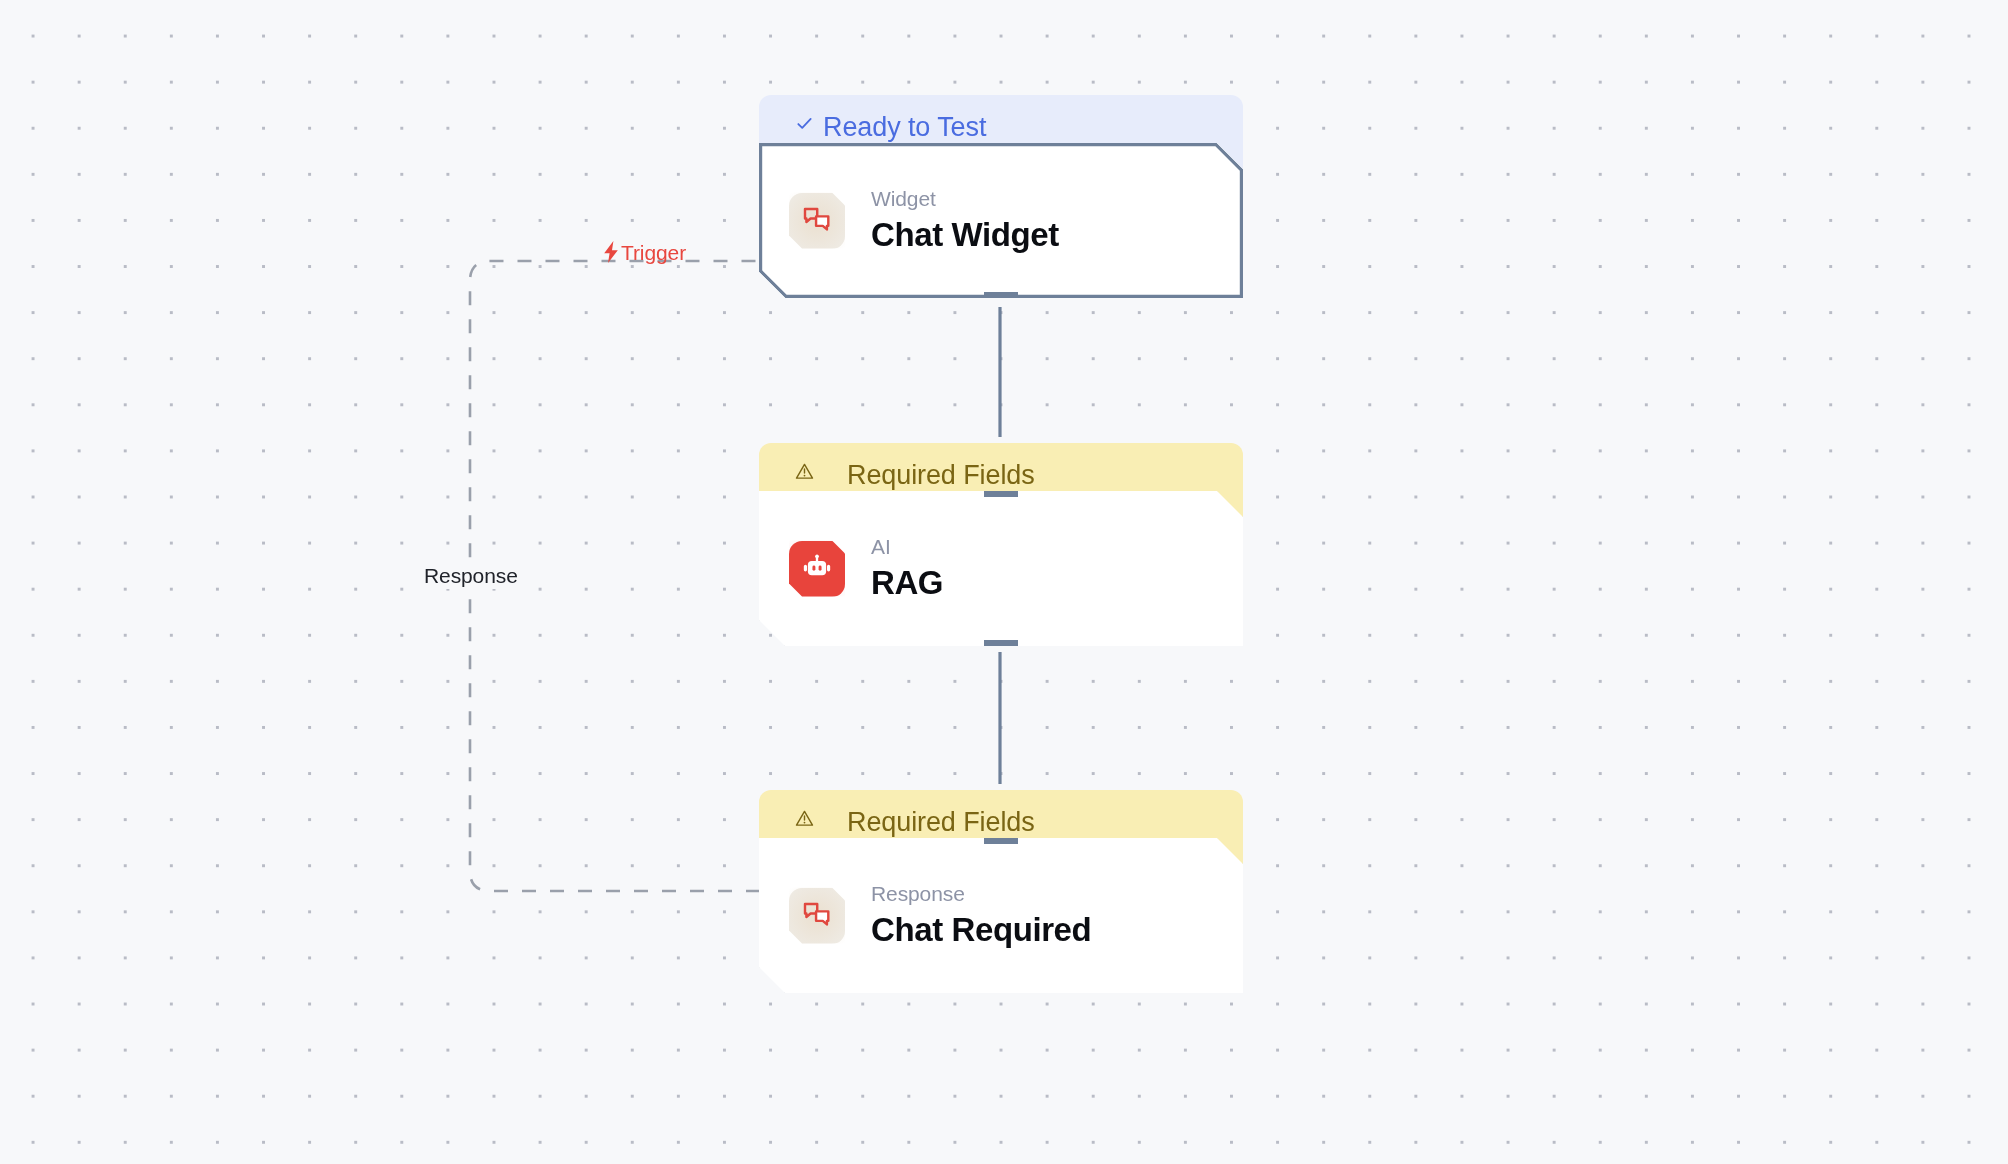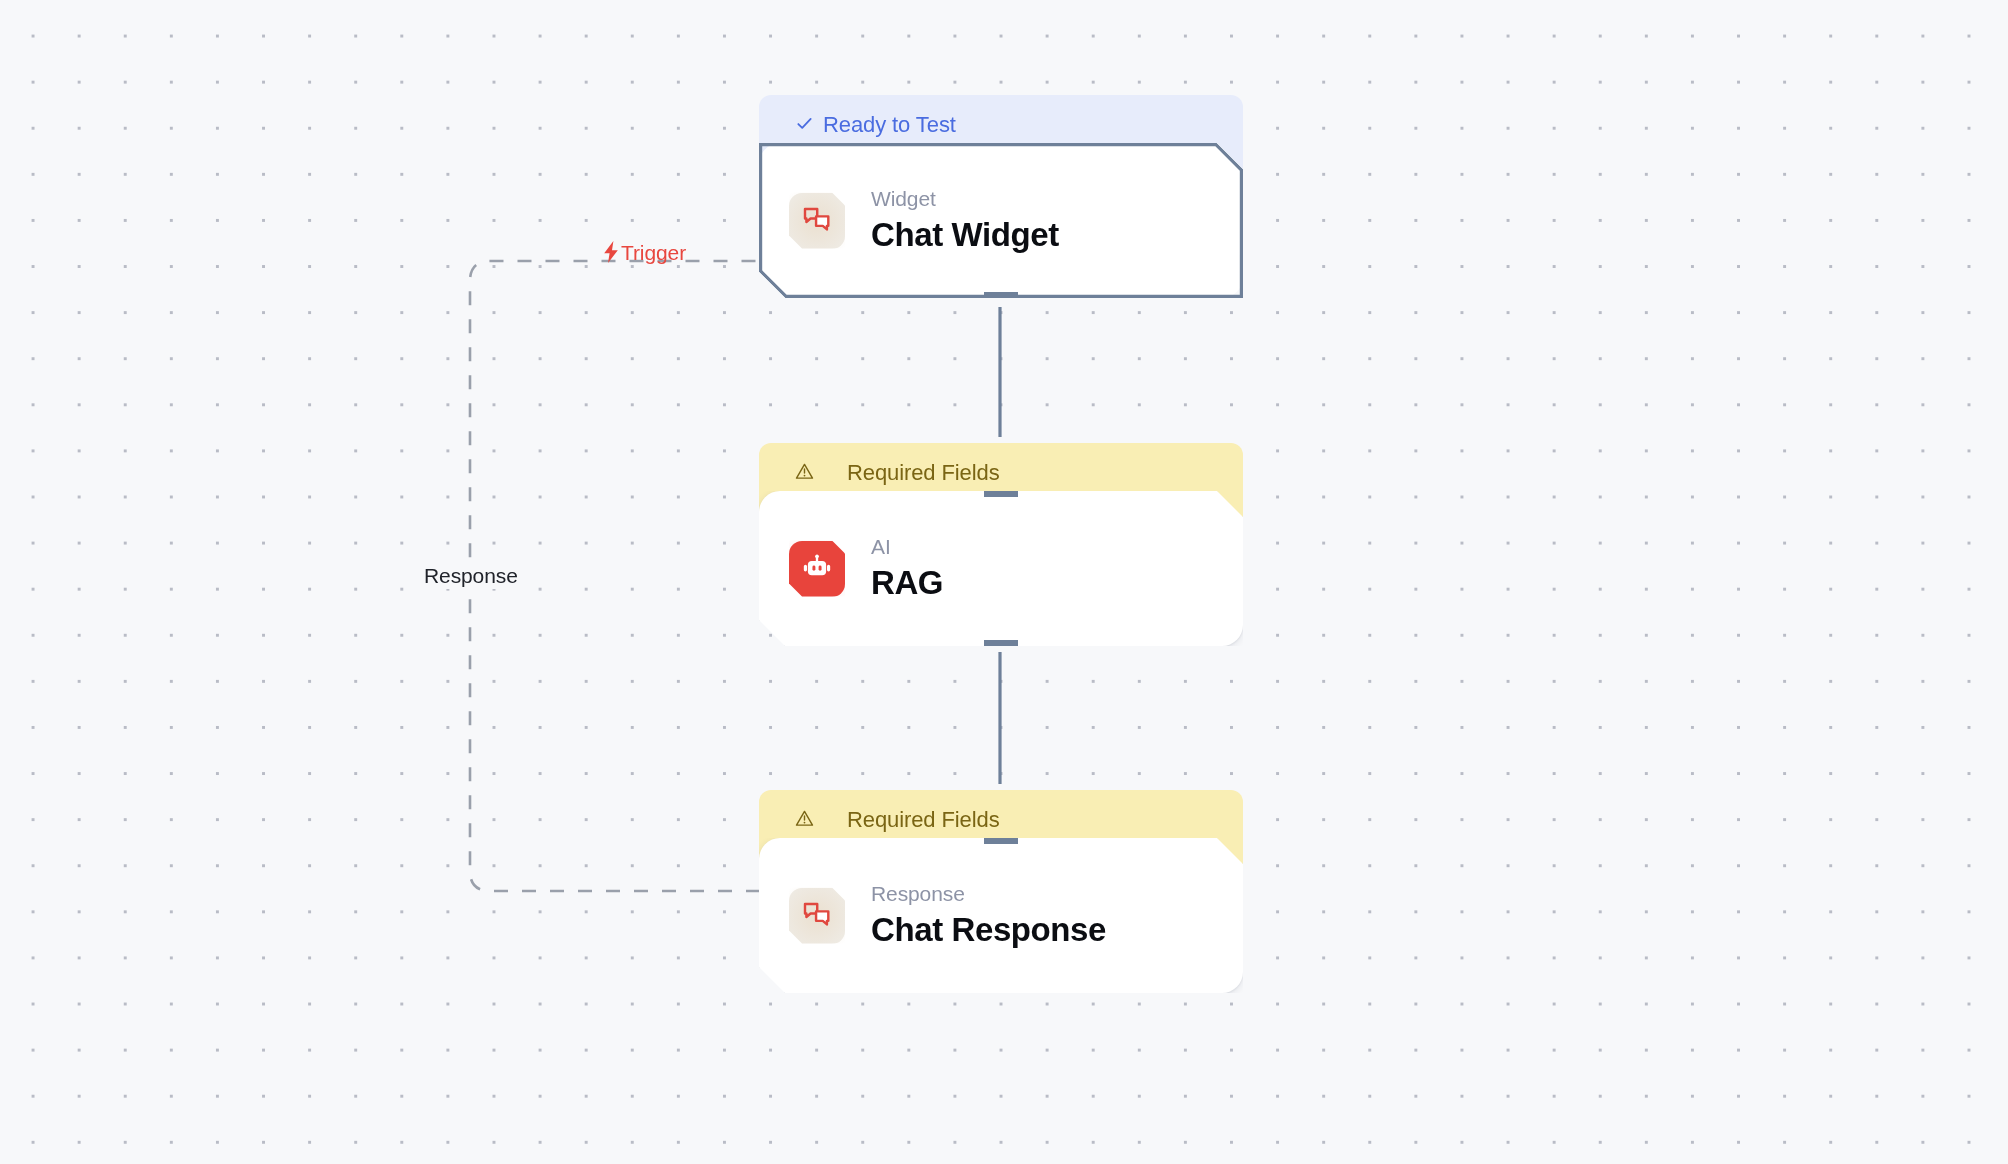--- a/index.html
+++ b/index.html
@@ -67,21 +67,21 @@
 
   
   .status-tab {
     position: relative;
     height: 80px;
     border-radius: 12px 12px 0 0;
     display: flex;
     align-items: flex-start;
     padding: 18px 0 0 36px;
     gap: 9px;
-    font-size: 22px;
+    font-size: 27px;
     font-weight: 500;
     letter-spacing: -0.1px;
   }
   .status-tab.ready { background: #e7ecfb; color: #4a6ce0; }
   .status-tab.warn  { background: #f9eeb4; color: #7a6514; gap: 33px; }
   .status-tab .st-ico { display: flex; align-items: center; line-height: 0; margin-top: 1px; }
   .status-tab .st-txt { line-height: 1; margin-top: 1px; }
 
   
   .node-card {
@@ -95,21 +95,20 @@
     padding-left: 30px;
     
     clip-path: polygon(
       0 0,
       calc(100% - 26px) 0,
       100% 26px,
       100% 100%,
       26px 100%,
       0 calc(100% - 26px)
     );
-    border-radius: 21px;
   }
   .node-card.plain {
     box-shadow: 0 2px 7px rgba(30,40,70,0.10), 0 1px 2px rgba(30,40,70,0.07);
   }
   
   .sel-outline {
     position: absolute;
     inset: 0;
     pointer-events: none;
   }
@@ -301,18 +300,18 @@
         <span class="node-icon chat">
           <svg width="30" height="30" viewBox="0 0 26 26" aria-hidden="true">
             <path d="M2.6 2.6 H13.2 V10.8 H7.4 L3.8 13.9 V10.8 H2.6 Z" fill="none" stroke="#e0483f" stroke-width="2.1" stroke-linejoin="round"></path>
             <path d="M12.2 9.0 H22.8 V17.2 H21.6 V20.3 L18.0 17.2 H12.2 Z" fill="#ffffff" stroke="#e0483f" stroke-width="2.1" stroke-linejoin="round"></path>
           </svg>
         </span>
       </span>
 
       <div class="node-text">
         <span class="node-kind">Response</span>
-        <span class="node-title">Chat Response</span>
+        <span class="node-title">Chat Required</span>
       </div>
     </div>
   </div>
 
 </div>
 
 </body></html>

